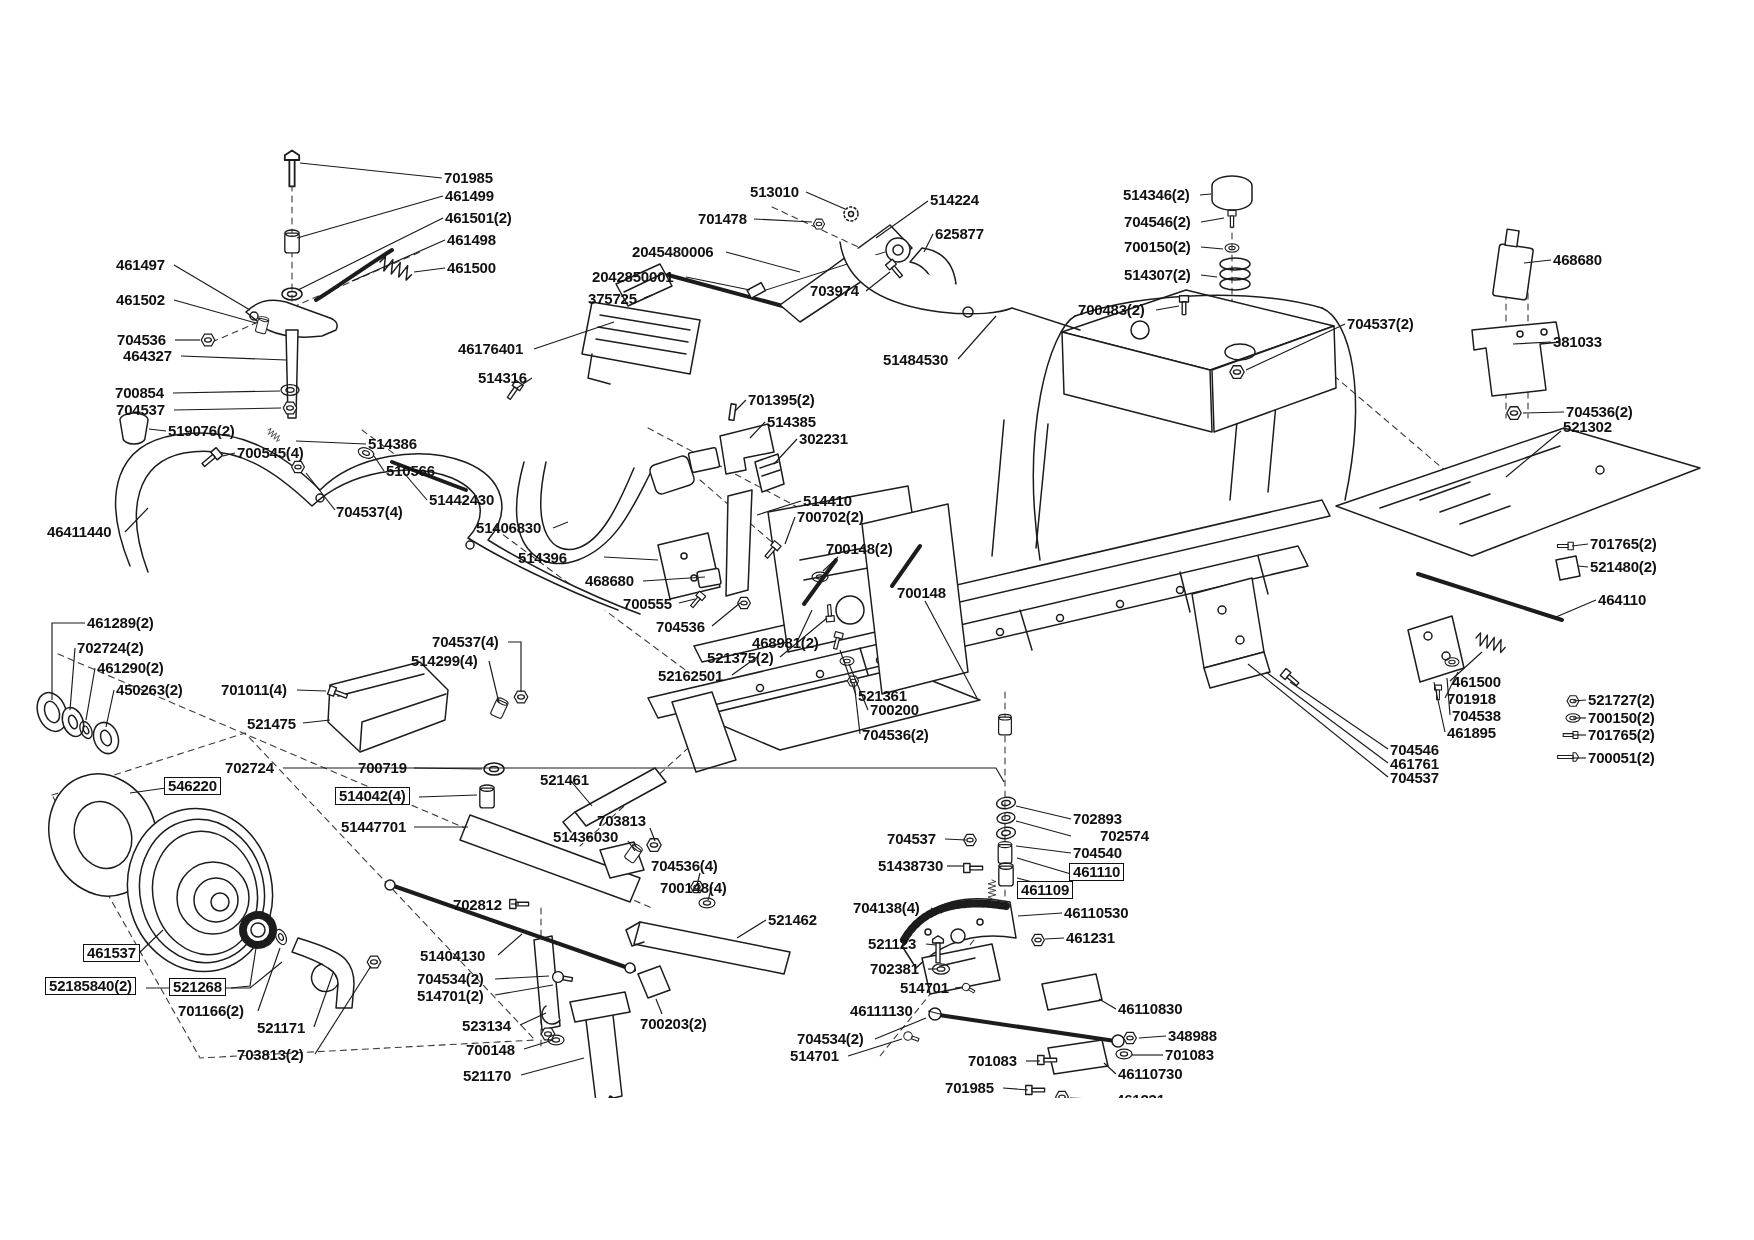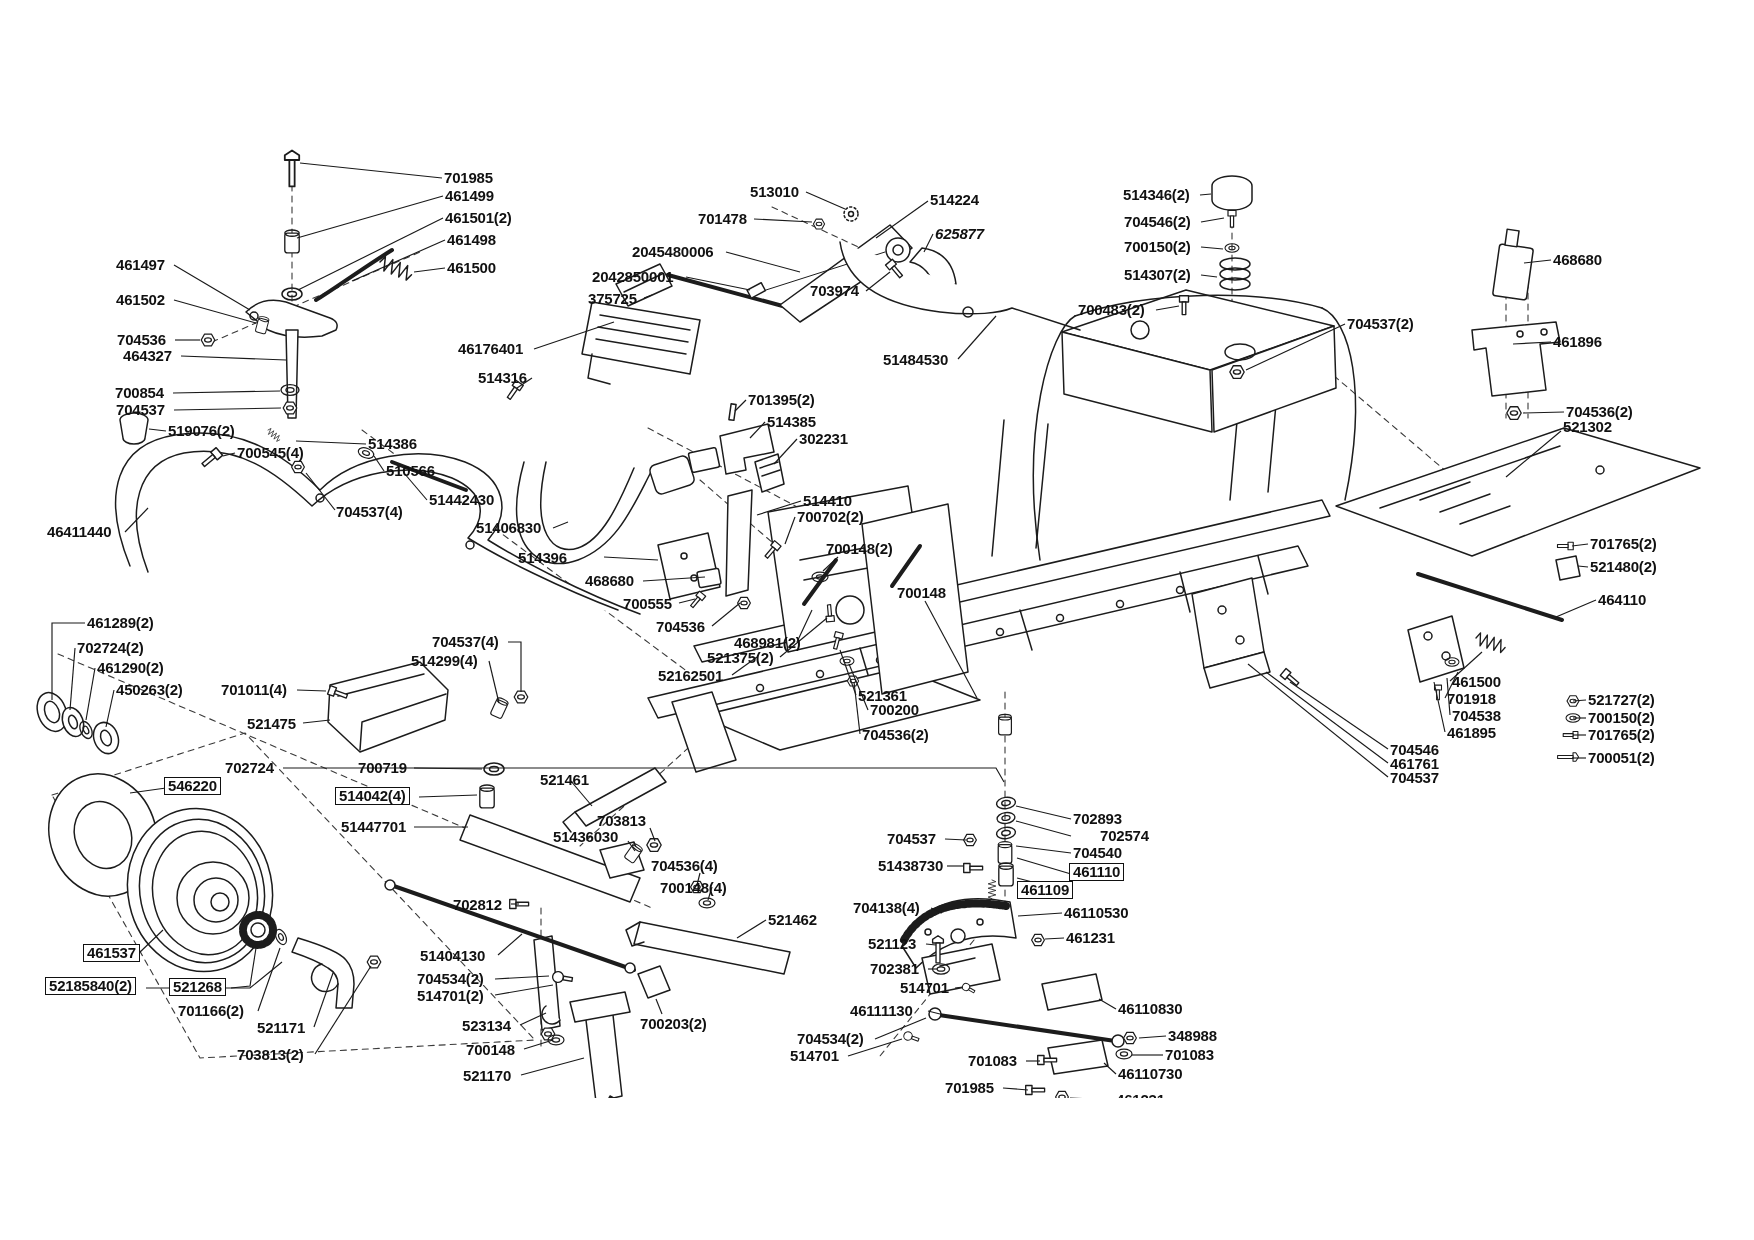--- a/index.html
+++ b/index.html
@@ -491,31 +491,31 @@
       <div class="lbl" style="left: 476px; top: 520px;">51406830</div>
       <div class="lbl" style="left: 518px; top: 550px;">514396</div>
       <div class="lbl" style="left: 458px; top: 341px;">46176401</div>
       <div class="lbl" style="left: 478px; top: 370px;">514316</div>
       <div class="lbl" style="left: 750px; top: 184px;">513010</div>
       <div class="lbl" style="left: 698px; top: 211px;">701478</div>
       <div class="lbl" style="left: 632px; top: 244px;">2045480006</div>
       <div class="lbl" style="left: 592px; top: 269px;">2042850001</div>
       <div class="lbl" style="left: 588px; top: 291px;">375725</div>
       <div class="lbl" style="left: 930px; top: 192px;">514224</div>
-      <div class="lbl" style="left: 935px; top: 226px; font-style: italic;">625877</div>
+      <div class="lbl" style="left: 935px; top: 226px;">625877</div>
       <div class="lbl" style="left: 810px; top: 283px;">703974</div>
       <div class="lbl" style="left: 883px; top: 352px;">51484530</div>
       <div class="lbl" style="left: 1123px; top: 187px;">514346(2)</div>
       <div class="lbl" style="left: 1124px; top: 214px;">704546(2)</div>
       <div class="lbl" style="left: 1124px; top: 239px;">700150(2)</div>
       <div class="lbl" style="left: 1124px; top: 267px;">514307(2)</div>
       <div class="lbl" style="left: 1078px; top: 302px;">700483(2)</div>
       <div class="lbl" style="left: 1347px; top: 316px;">704537(2)</div>
       <div class="lbl" style="left: 1553px; top: 252px;">468680</div>
-      <div class="lbl" style="left: 1553px; top: 334px;">461896</div>
+      <div class="lbl" style="left: 1553px; top: 334px;">381033</div>
       <div class="lbl" style="left: 1566px; top: 404px;">704536(2)</div>
       <div class="lbl" style="left: 1563px; top: 419px;">521302</div>
       <div class="lbl" style="left: 1590px; top: 536px;">701765(2)</div>
       <div class="lbl" style="left: 1590px; top: 559px;">521480(2)</div>
       <div class="lbl" style="left: 1598px; top: 592px;">464110</div>
       <div class="lbl" style="left: 1452px; top: 674px;">461500</div>
       <div class="lbl" style="left: 1447px; top: 691px;">701918</div>
       <div class="lbl" style="left: 1452px; top: 708px;">704538</div>
       <div class="lbl" style="left: 1447px; top: 725px;">461895</div>
       <div class="lbl" style="left: 1588px; top: 692px;">521727(2)</div>
@@ -540,21 +540,21 @@
       <div class="lbl" style="left: 597px; top: 813px;">703813</div>
       <div class="lbl" style="left: 553px; top: 829px;">51436030</div>
       <div class="lbl boxed" style="left: 168px; top: 780px;">546220</div>
       <div class="lbl" style="left: 225px; top: 760px;">702724</div>
       <div class="lbl boxed" style="left: 87px; top: 947px;">461537</div>
       <div class="lbl boxed" style="left: 49px; top: 980px;">52185840(2)</div>
       <div class="lbl boxed" style="left: 173px; top: 981px;">521268</div>
       <div class="lbl" style="left: 178px; top: 1003px;">701166(2)</div>
       <div class="lbl" style="left: 257px; top: 1020px;">521171</div>
       <div class="lbl" style="left: 237px; top: 1047px;">703813(2)</div>
-      <div class="lbl" style="left: 734px; top: 635px;">468981(2)</div>
+      <div class="lbl" style="left: 752px; top: 635px;">468981(2)</div>
       <div class="lbl" style="left: 707px; top: 650px;">521375(2)</div>
       <div class="lbl" style="left: 658px; top: 668px;">52162501</div>
       <div class="lbl" style="left: 858px; top: 688px;">521361</div>
       <div class="lbl" style="left: 870px; top: 702px;">700200</div>
       <div class="lbl" style="left: 862px; top: 727px;">704536(2)</div>
       <div class="lbl" style="left: 897px; top: 585px;">700148</div>
       <div class="lbl" style="left: 748px; top: 392px;">701395(2)</div>
       <div class="lbl" style="left: 767px; top: 414px;">514385</div>
       <div class="lbl" style="left: 799px; top: 431px;">302231</div>
       <div class="lbl" style="left: 803px; top: 493px;">514410</div>

